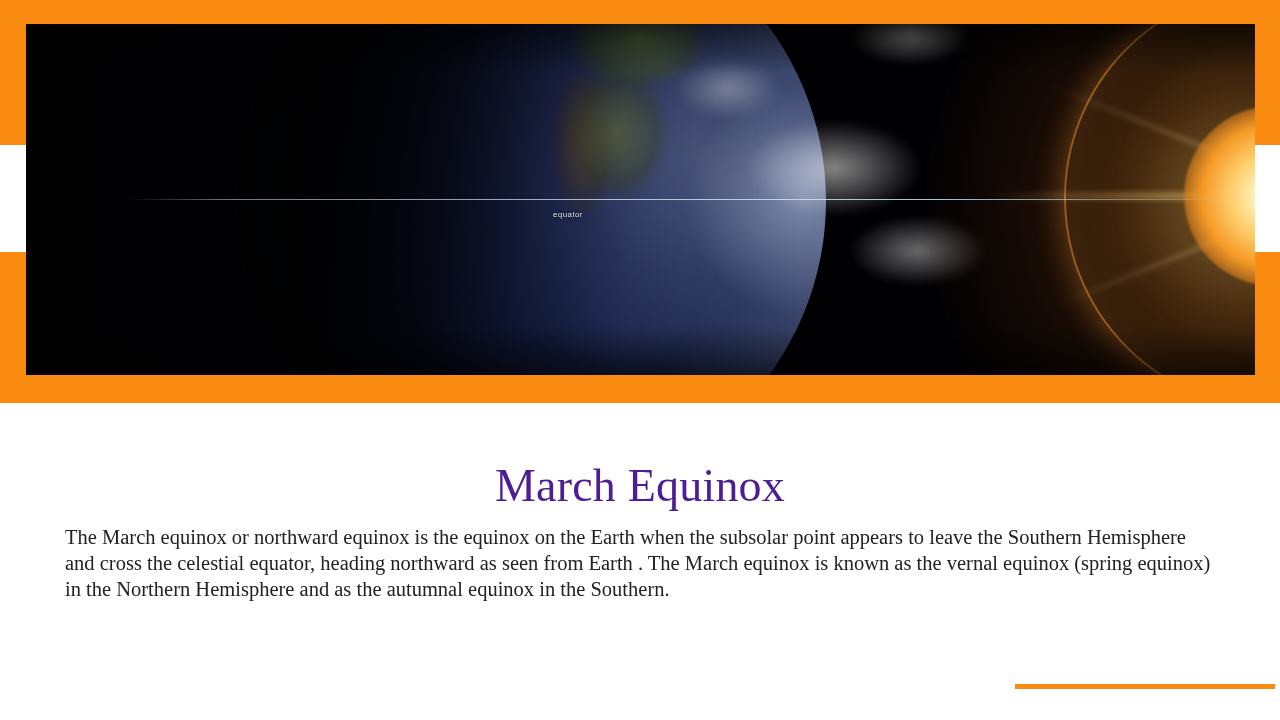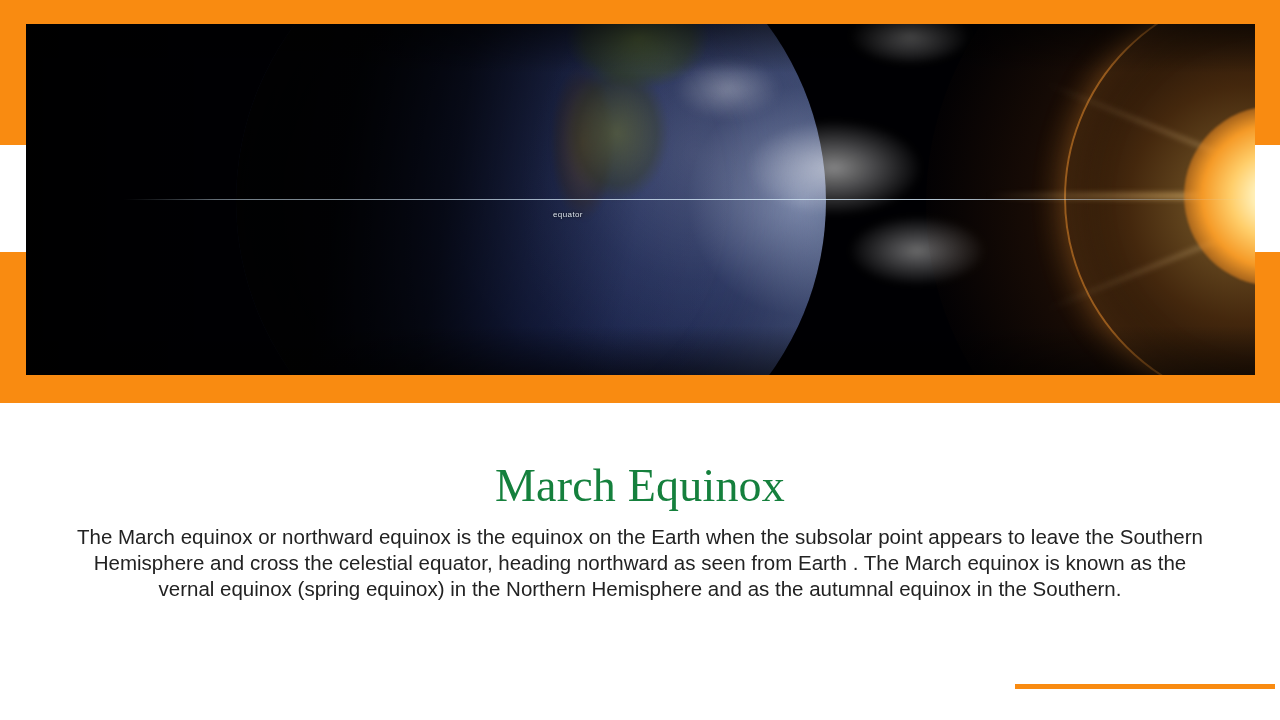--- a/index.html
+++ b/index.html
@@ -286,28 +286,28 @@
     background: #ffffff;
   }
   .title {
     margin: 0;
     padding: 59px 0 0 0;
     text-align: center;
     font-family: "Liberation Serif", "DejaVu Serif", serif;
     font-weight: 400;
     font-size: 46px;
     line-height: 1.05;
-    color: #15803d;
+    color: #4c1d95;
     letter-spacing: 0.2px;
   }
   .body-copy {
     margin: 14px auto 0 auto;
     width: 1150px;
-    text-align: center;
-    font-family: Liberation Sans, sans-serif;
+    text-align: left;
+    font-family: Liberation Serif, serif;
     font-size: 20.5px;
     line-height: 26px;
     color: #222222;
   }
 
   
   .accent-rule {
     position: absolute;
     left: 1015px;
     top: 684px;

